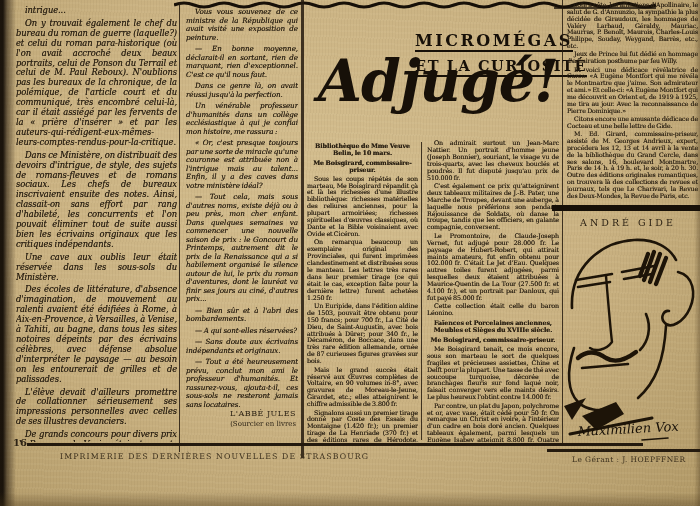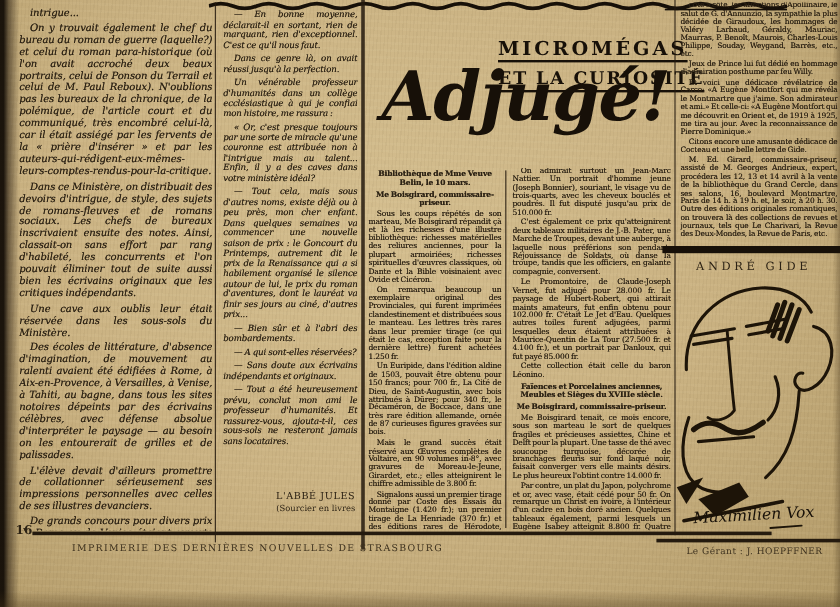--- a/index.html
+++ b/index.html
@@ -70,20 +70,21 @@
     <p class="fpara">intrigue...</p>
     <p class="fpara">On y trouvait également le chef du bureau du roman de guerre (laquelle?) et celui du roman para-historique (où l'on avait accroché deux beaux portraits, celui de Ponson du Terrail et celui de M. Paul Reboux). N'oublions pas les bureaux de la chronique, de la polémique, de l'article court et du communiqué, très encombré celui-là, car il était assiégé par les fervents de la « prière d'insérer » et par les auteurs-qui-rédigent-eux-mêmes-leurs-comptes-rendus-pour-la-critique.</p>
     <p class="fpara">Dans ce Ministère, on distribuait des devoirs d'intrigue, de style, des sujets de romans-fleuves et de romans sociaux. Les chefs de bureaux inscrivaient ensuite des notes. Ainsi, classait-on sans effort par rang d'habileté, les concurrents et l'on pouvait éliminer tout de suite aussi bien les écrivains originaux que les critiques indépendants.</p>
     <p class="fpara">Une cave aux oublis leur était réservée dans les sous-sols du Ministère.</p>
     <p class="fpara">Des écoles de littérature, d'absence d'imagination, de mouvement au ralenti avaient été édifiées à Rome, à Aix-en-Provence, à Versailles, à Venise, à Tahiti, au bagne, dans tous les sites notoires dépeints par des écrivains célèbres, avec défense absolue d'interpréter le paysage — au besoin on les entourerait de grilles et de palissades.</p>
     <p class="fpara">L'élève devait d'ailleurs promettre de collationner sérieusement ses impressions personnelles avec celles de ses illustres devanciers.</p>
     <p class="fpara">De grands concours pour divers prix de Rome ou de Venise étaient ouverts aux normaliens qui se reconnaissent tous entre eux, aux « cagneux » si nombreux dans les</p>
   </div>
 <div class="vrule" style="left:179px;top:2px;width:1px;height:450px"></div>
 <div class="col ital" id="col2">
+    <p class="fpara">Vous vous souvenez de ce ministre de la République qui avait visité une exposition de peinture.</p>
     <p class="fpara">— En bonne moyenne, déclarait-il en sortant, rien de marquant, rien d'exceptionnel. C'est ce qu'il nous faut.</p>
     <p class="fpara">Dans ce genre là, on avait réussi jusqu'à la perfection.</p>
     <p class="fpara">Un vénérable professeur d'humanités dans un collège ecclésiastique à qui je confiai mon histoire, me rassura :</p>
     <p class="fpara">« Or, c'est presque toujours par une sorte de miracle qu'une couronne est attribuée non à l'intrigue mais au talent... Enfin, il y a des caves dans votre ministère idéal?</p>
     <p class="fpara">— Tout cela, mais sous d'autres noms, existe déjà ou à peu près, mon cher enfant. Dans quelques semaines va commencer une nouvelle saison de prix : le Goncourt du Printemps, autrement dit le prix de la Renaissance qui a si habilement organisé le silence autour de lui, le prix du roman d'aventures, dont le lauréat va finir ses jours au ciné, d'autres prix...</p>
     <p class="fpara">— Bien sûr et à l'abri des bombardements.</p>
     <p class="fpara">— A qui sont-elles réservées?</p>
     <p class="fpara">— Sans doute aux écrivains indépendants et originaux.</p>
     <p class="fpara">— Tout a été heureusement prévu, conclut mon ami le professeur d'humanités. Et rassurez-vous, ajouta-t-il, ces sous-sols ne resteront jamais sans locataires.</p>
   </div>

